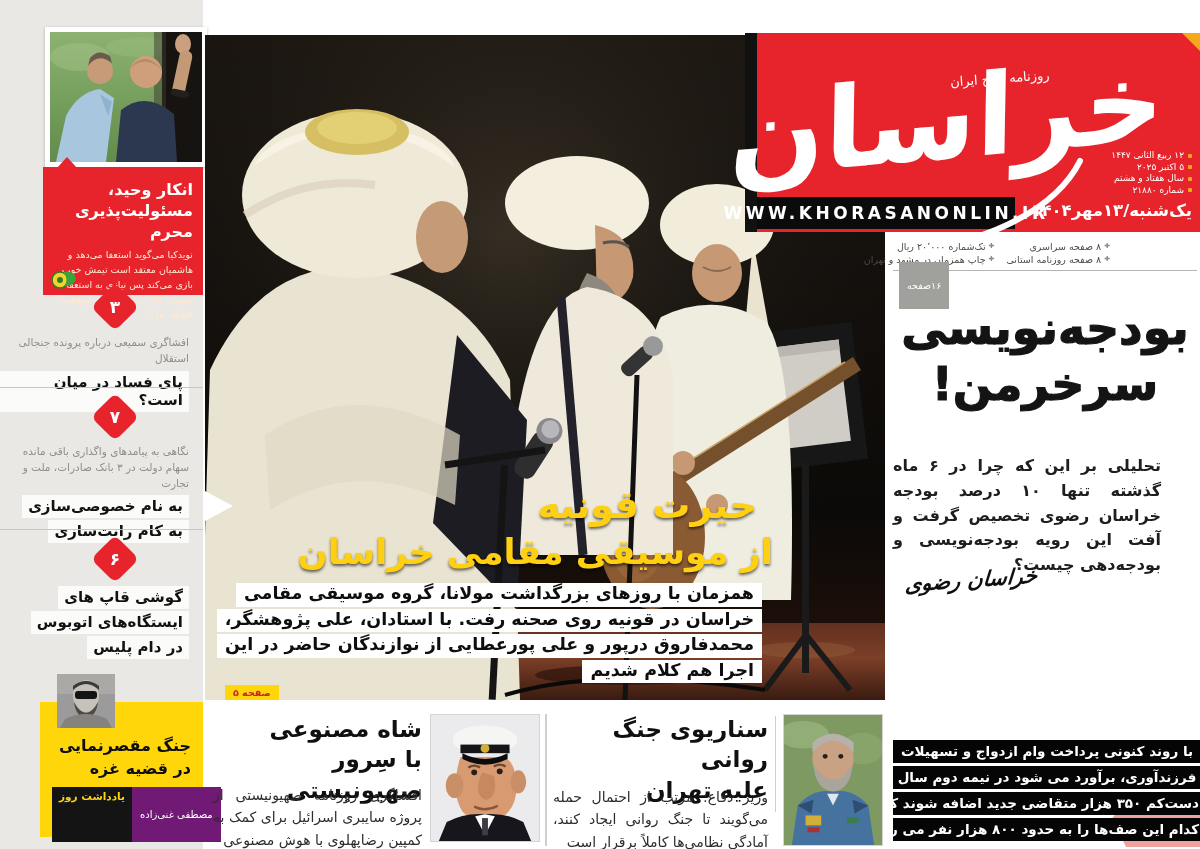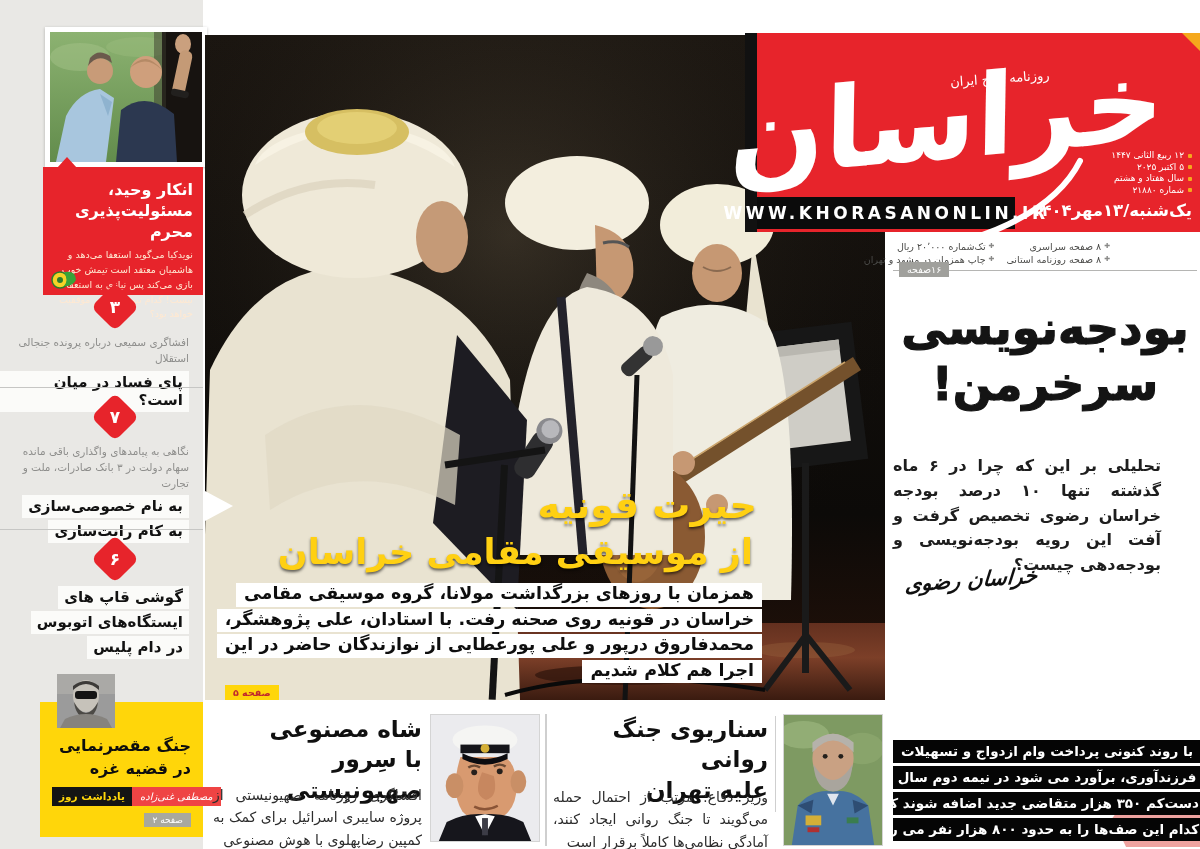--- a/index.html
+++ b/index.html
@@ -25,29 +25,29 @@
   .side-hl{padding-right:14px;text-align:right;margin-top:4px;}
   .side-hl .hl{display:inline-block;background:#fbfbf9;padding:2px 6px 3px;font-size:15px;font-weight:bold;color:#121212;margin-bottom:2px;}
   .divider-h{left:0;width:203px;height:1px;background:#c6c6c4;}
 
   .note-box{left:40px;top:702px;width:163px;height:135px;background:#ffd60a;box-sizing:border-box;padding:32px 12px 0;}
   .note-photo{left:57px;top:674px;width:58px;height:54px;}
   .note-photo svg{display:block;width:100%;height:100%;}
   .note-hl{font-size:16px;font-weight:bold;color:#0e0e0e;line-height:1.45;text-align:right;}
   .note-labels{margin-top:7px;display:flex;direction:ltr;}
   .note-tag{background:#141414;color:#ffd60a;font-size:10.5px;font-weight:bold;padding:3px 7px;white-space:nowrap;}
-  .note-author{background:#ef4444;color:#fff;font-size:10px;padding:4px 8px;white-space:nowrap;font-style:italic;}
+  .note-author{background:#701a75;color:#fff;font-size:10px;padding:22px 8px;white-space:nowrap;}
   .note-badge{display:inline-block;margin-top:7px;background:#a8a89e;color:#fff;font-size:9px;padding:2px 8px;}
 
   
   .main-photo{left:205px;top:35px;width:680px;height:665px;background:#0c0a08;}
   .main-photo > svg{display:block;width:100%;height:100%;}
   .ph-hl1{right:128px;top:448px;font-size:38px;font-weight:bold;color:#ffd012;letter-spacing:-.5px;
       text-shadow:0 2px 3px rgba(0,0,0,.6);}
-  .ph-hl2{right:132px;top:497px;font-size:35px;font-weight:bold;color:#ffd012;letter-spacing:-.5px;
+  .ph-hl2{right:112px;top:497px;font-size:35px;font-weight:bold;color:#ffd012;letter-spacing:-.5px;
       text-shadow:0 2px 3px rgba(0,0,0,.6);}
   .wedge{left:0;top:456px;width:0;height:0;border-top:15px solid transparent;border-bottom:15px solid transparent;border-left:28px solid #fff;}
   .caption{left:10px;right:123px;top:548px;}
   .caption .cl{text-align:right;line-height:1.0;}
   .caption .cl span{display:inline-block;background:#fff;color:#0e0e0e;font-size:17.5px;font-weight:bold;
       padding:2px 8px 4px;margin-bottom:2px;}
   .page5-badge{left:20px;top:650px;background:#ffd60a;color:#c0272d;font-size:9.5px;font-weight:bold;padding:2px 8px;}
 
   
   .article{top:712px;height:137px;}
@@ -71,21 +71,21 @@
   .mh-url{position:absolute;left:12px;top:164px;width:258px;height:32px;background:#0b0b0b;color:#fff;
       display:flex;align-items:center;justify-content:center;font-size:17px;font-weight:bold;letter-spacing:3.5px;}
   .mh-date{position:absolute;right:8px;top:168px;color:#fff;font-size:16.5px;font-weight:bold;letter-spacing:-.3px;}
   .mh-swoosh{position:absolute;left:0;top:0;width:455px;height:199px;pointer-events:none;}
 
   
   .pubinfo{left:920px;top:240px;width:190px;display:flex;direction:rtl;gap:12px;}
   .pubinfo .line{display:flex;direction:rtl;align-items:center;gap:3px;font-size:9.5px;color:#4a4a48;line-height:13px;white-space:nowrap;}
   .pubinfo .b{color:#8a8a88;font-size:7px;}
   .rule{left:893px;top:270px;width:304px;height:1px;background:#b5b5b3;}
-  .pages-badge{left:899px;top:262px;background:#a0a09c;color:#fff;font-size:9.5px;padding:2px 8px;z-index:2;}
+  .pages-badge{left:899px;top:262px;background:#a0a09c;color:#fff;font-size:9.5px;padding:18px 8px;z-index:2;}
 
   .budget-hl{left:893px;top:300px;width:304px;text-align:center;color:#141414;font-weight:bold;font-size:46px;
       line-height:1.22;letter-spacing:-1px;-webkit-text-stroke:1.2px #141414;}
   .budget-body{left:893px;top:454px;width:268px;padding-right:6px;text-align:justify;text-align-last:right;
       font-size:16px;font-weight:bold;color:#1e1e1e;line-height:1.55;}
   .signature{left:905px;top:568px;font-size:21px;font-weight:bold;font-style:italic;color:#101010;
       transform:rotate(-4deg) skewX(-8deg);letter-spacing:-1px;}
   .queue-hl{left:893px;top:676px;width:304px;text-align:right;font-size:27px;font-weight:bold;color:#121212;
       letter-spacing:-.8px;-webkit-text-stroke:.8px #121212;}
   .strips{left:893px;top:740px;width:308px;z-index:2;}

